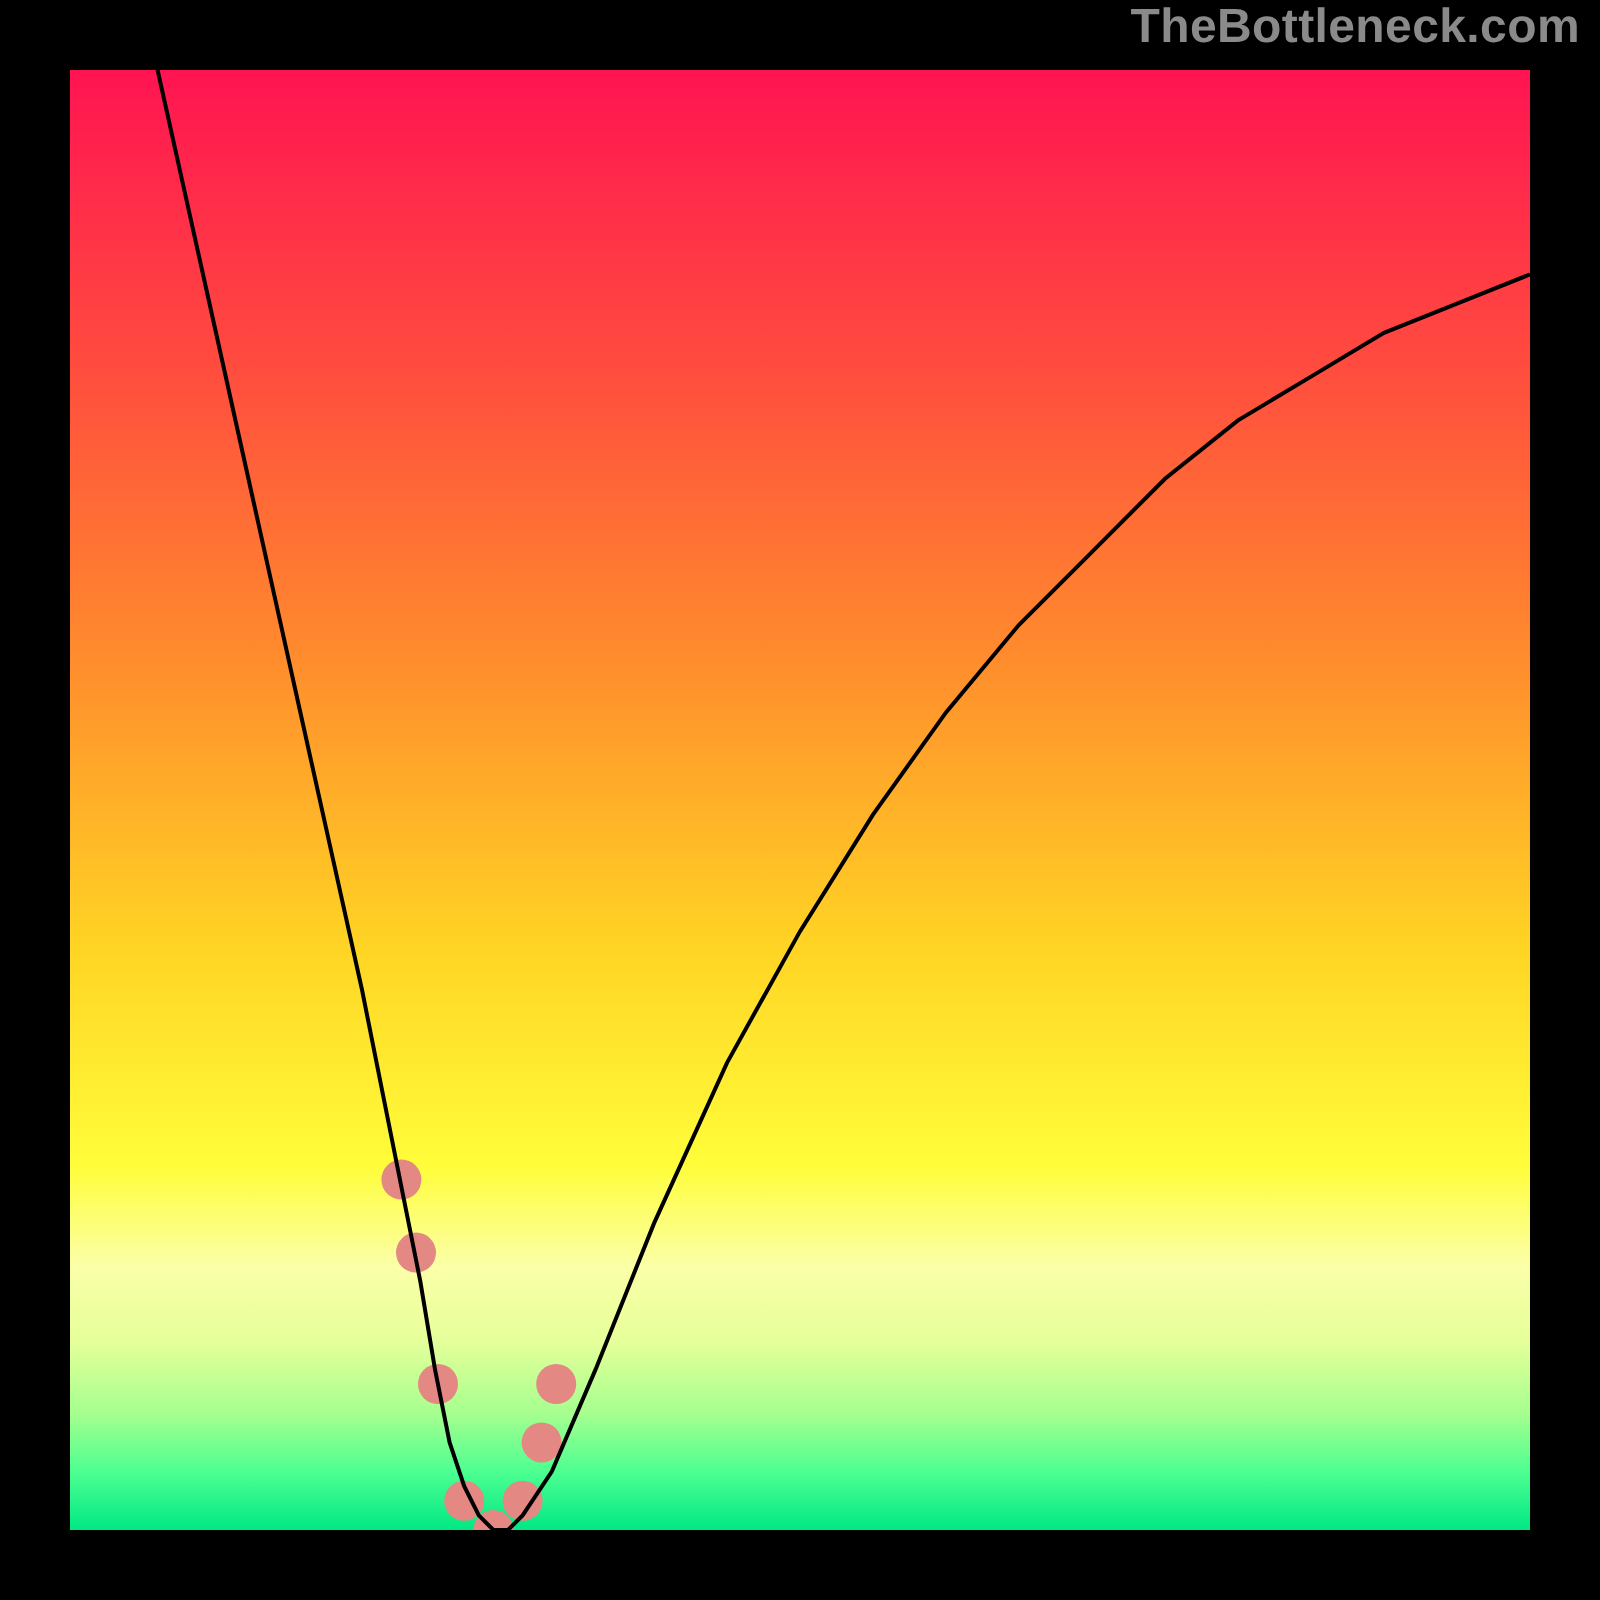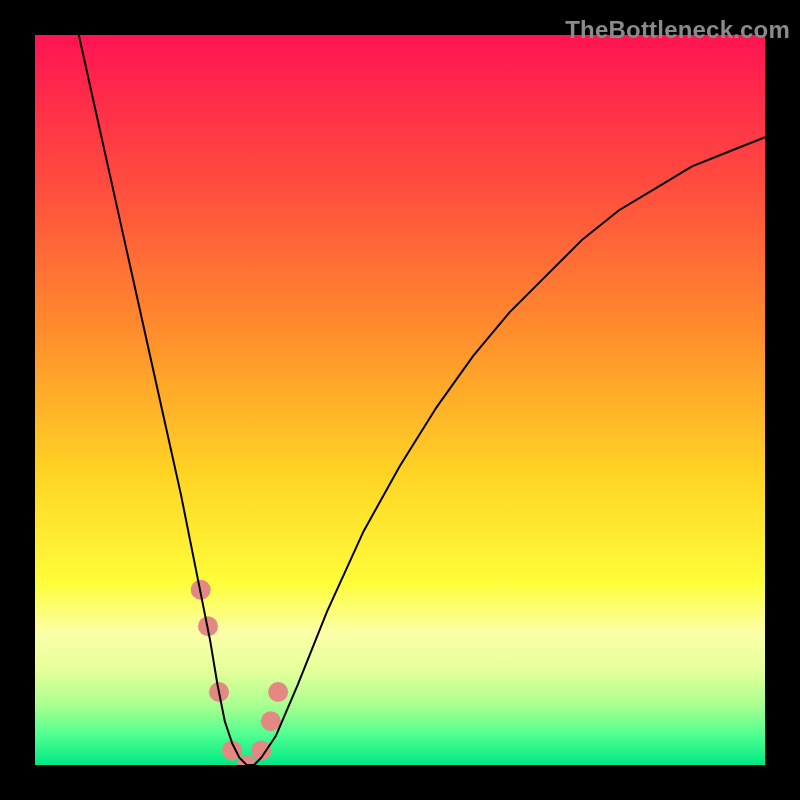--- a/index.html
+++ b/index.html
@@ -21,21 +21,21 @@
   .plot {
     position: absolute;
     left: 35px;
     top: 35px;
     width: 730px;
     height: 730px;
     overflow: hidden;
   }
   .watermark {
     position: absolute;
-    top: 16px;
+    top: 0;
     right: 10px;
     font-family: Arial, Helvetica, sans-serif;
     font-size: 24px;
     font-weight: 600;
     color: #8a8a8a;
     letter-spacing: 0.2px;
   }
   svg { display: block; }
 </style>
 </head>

